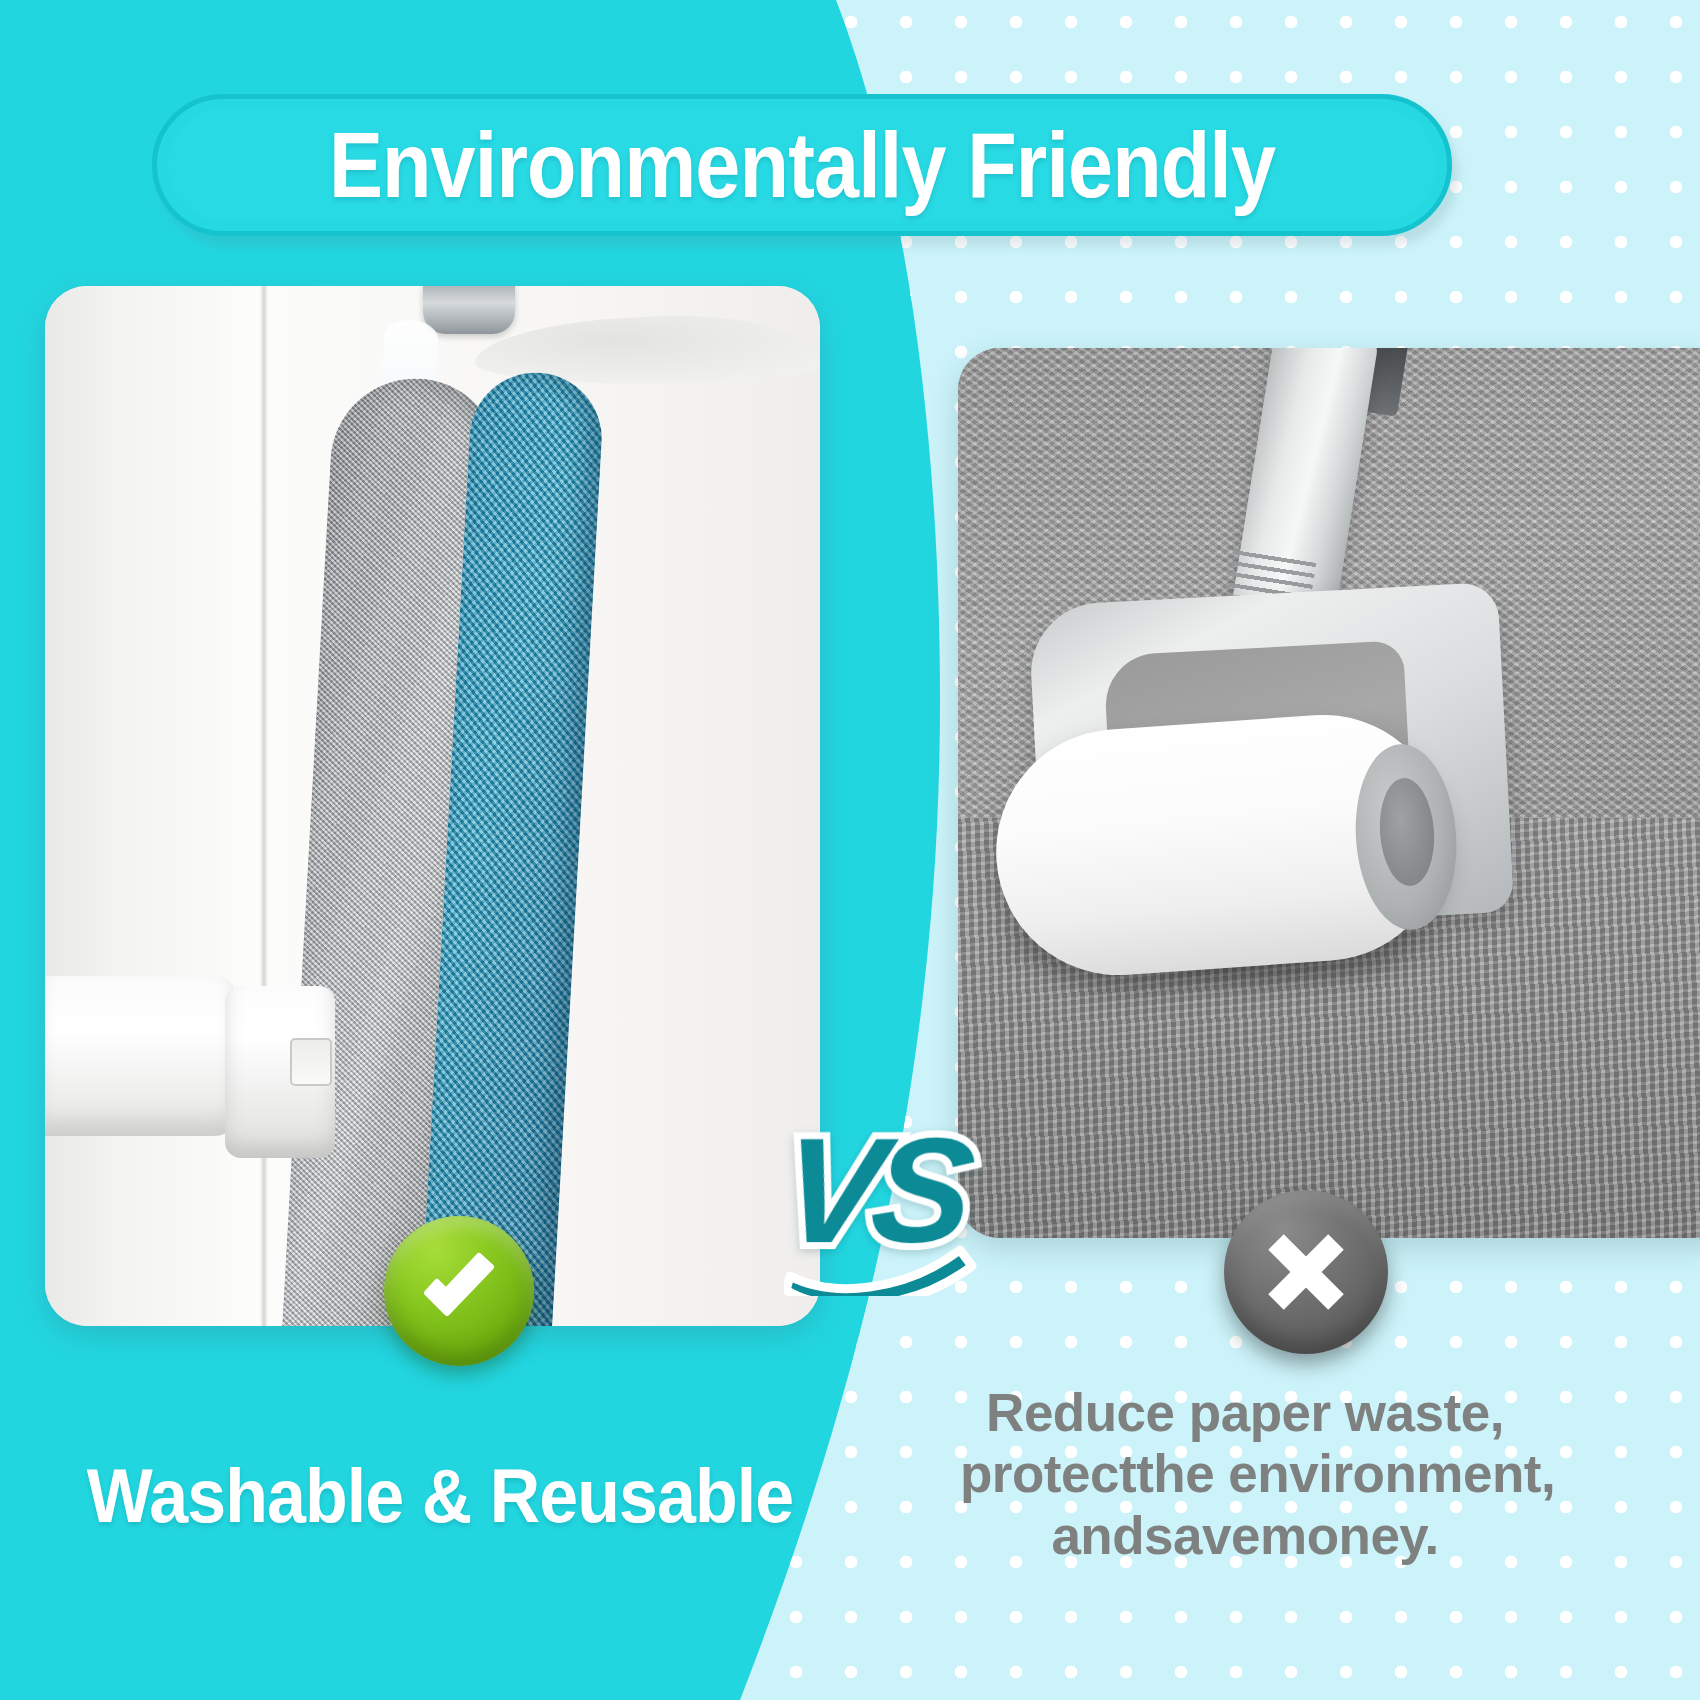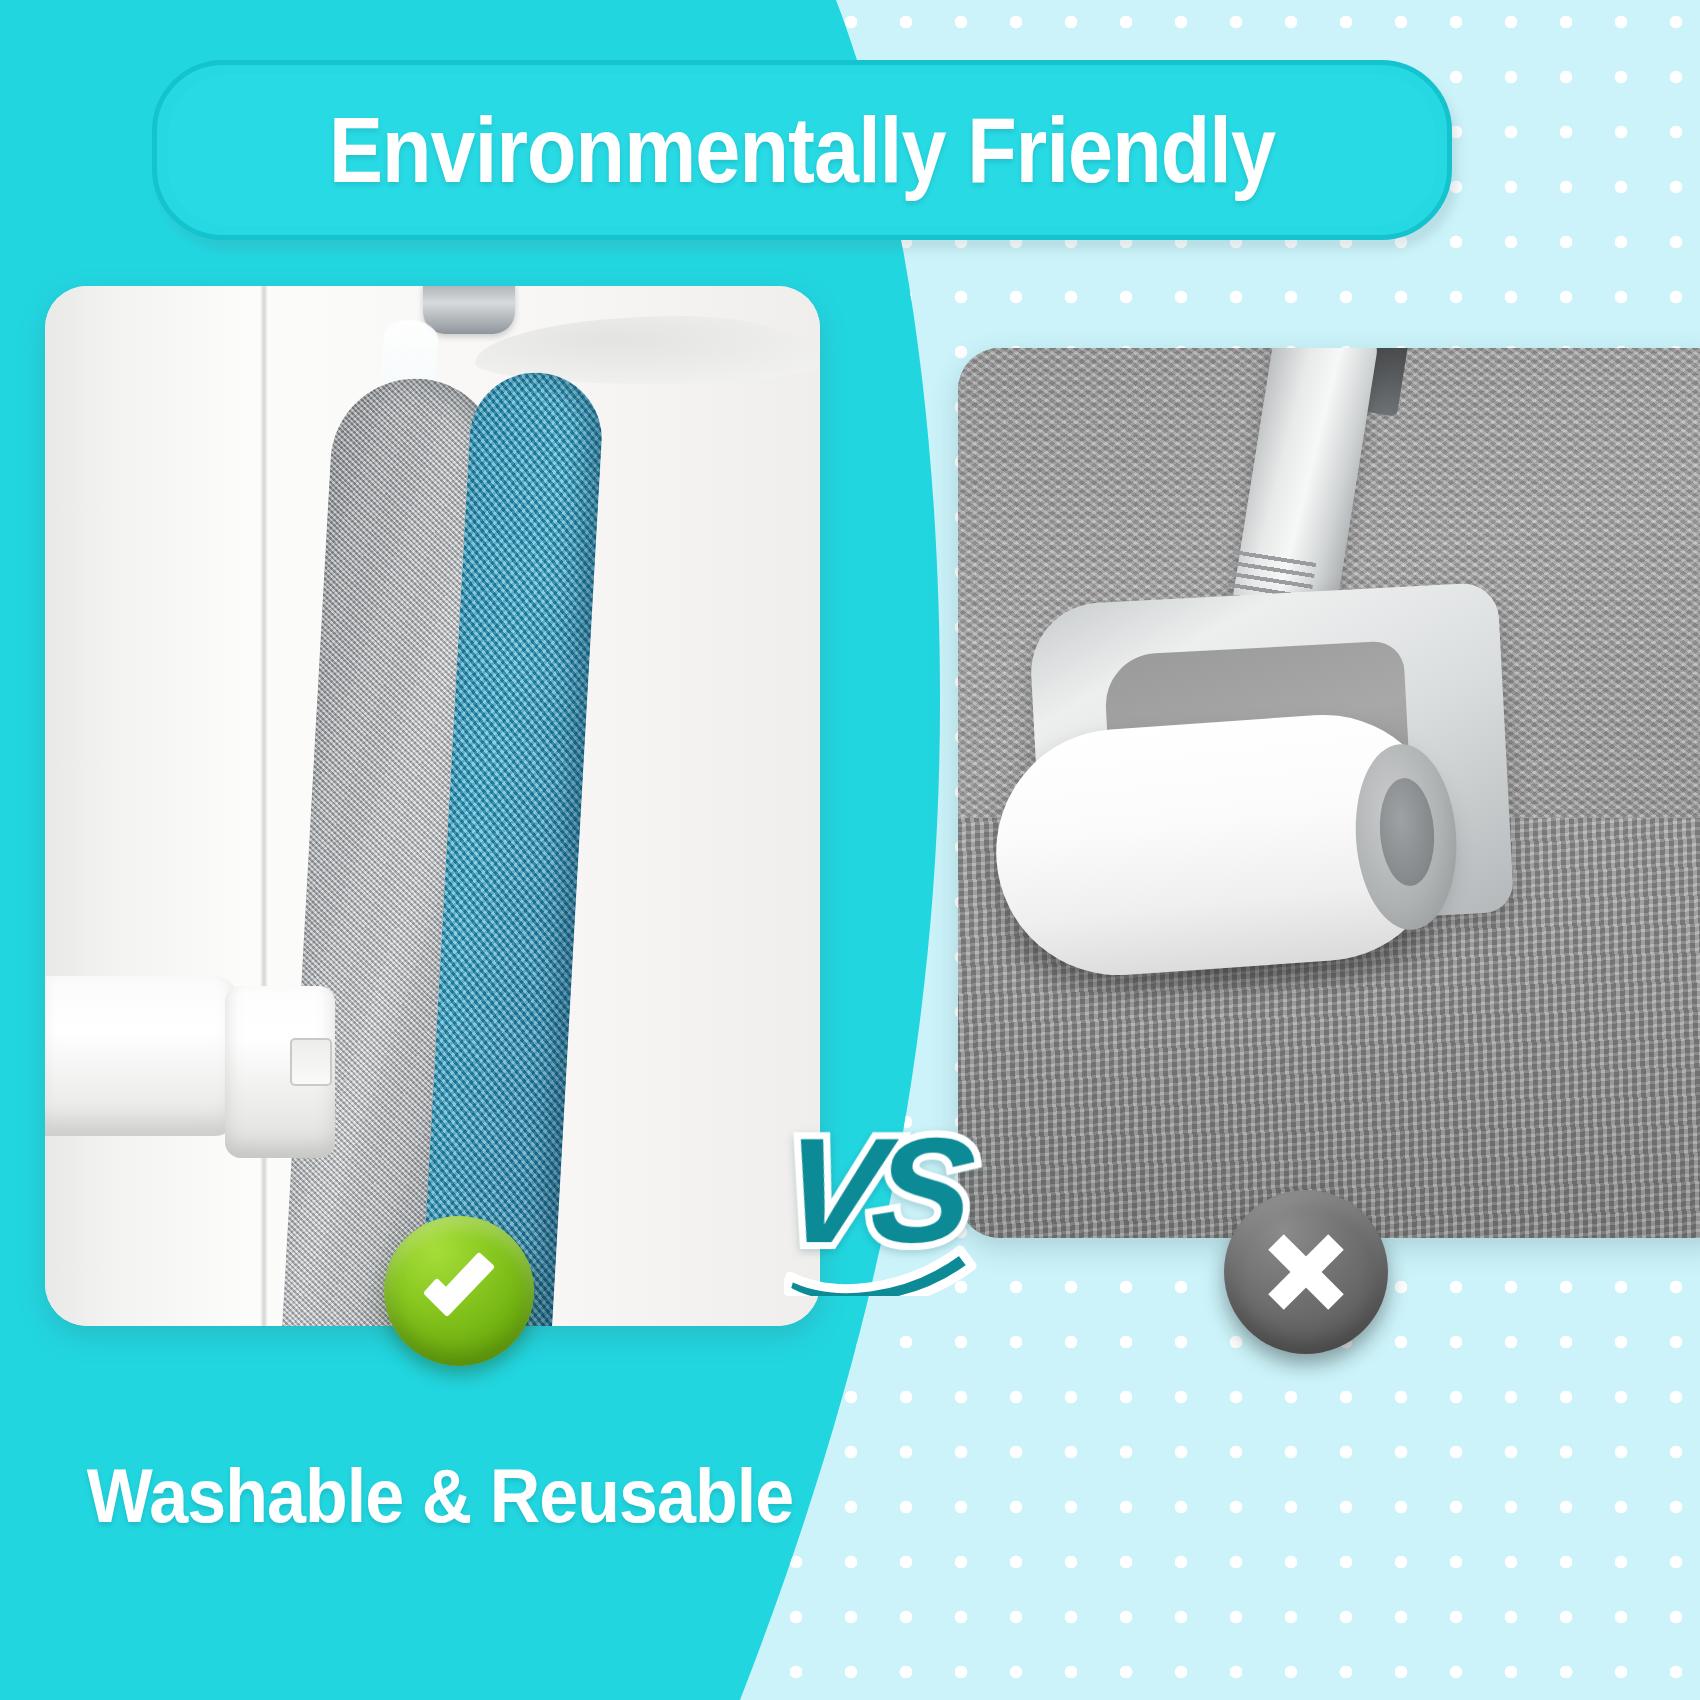--- a/index.html
+++ b/index.html
@@ -43,23 +43,23 @@
     -webkit-clip-path: path("M 1700 0 L 836 0 C 905 180 940 430 940 700 C 940 1030 880 1340 740 1700 L 1700 1700 Z");
     clip-path: path("M 1700 0 L 836 0 C 905 180 940 430 940 700 C 940 1030 880 1340 740 1700 L 1700 1700 Z");
     background: linear-gradient(100deg, rgba(110,140,150,0.28) 0px, rgba(110,140,150,0.10) 16px, rgba(110,140,150,0) 42px);
     pointer-events: none;
   }
 
   
   .banner-wrap {
     position: absolute;
     left: 152px;
-    top: 60px;
+    top: 94px;
     width: 1300px;
-    height: 180px;
+    height: 142px;
   }
   .banner-shadow {
     position: absolute;
     inset: 0;
     border-radius: 71px;
     background: rgba(90,120,130,0.16);
     transform: translate(6px, 10px);
     filter: blur(5px);
   }
   .banner-ring {
@@ -465,14 +465,19 @@
 
   <div class="vs-badge">
     <svg class="vs-swoosh" viewBox="0 0 196 70" aria-hidden="true">
       <path d="M6 50 C 48 72, 120 66, 176 24 L 188 40 C 128 86, 44 90, 2 64 Z" fill="#0C8B96" stroke="#FFFFFF" stroke-width="9" stroke-linejoin="round"></path>
     </svg>
     <div class="vs-text">VS</div>
   </div>
 
   <div class="caption-left">Washable &amp; Reusable</div>
 
+  <div class="caption-right">
+    <div>Reduce paper waste,</div>
+    <div>protectthe environment,</div>
+    <div>andsavemoney.</div>
+  </div>
 
 </div>
 
 </body></html>

